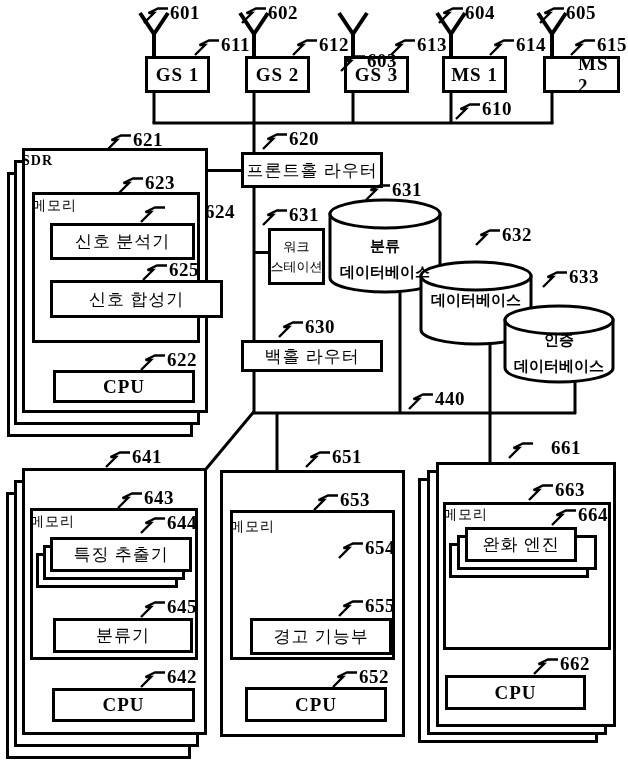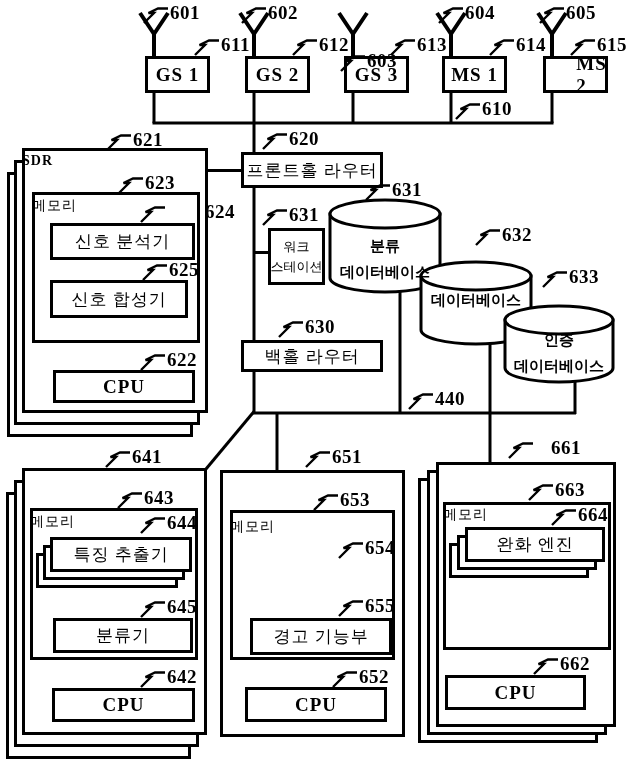--- a/index.html
+++ b/index.html
@@ -99,21 +99,21 @@
     </div>
   <div class="bx titlebold" style="left:245px;top:56px;width:65px;height:37px;">
       <span>GS 2</span>
     </div>
   <div class="bx titlebold" style="left:344px;top:56px;width:65px;height:37px;">
       <span>GS 3</span>
     </div>
   <div class="bx titlebold" style="left:442px;top:56px;width:65px;height:37px;">
       <span>MS 1</span>
     </div>
-  <div class="bx titlebold" style="left:543px;top:56px;width:65px;height:37px;padding-left:32px;">
+  <div class="bx titlebold" style="left:543px;top:56px;width:77px;height:37px;padding-left:32px;">
       <span>MS 2</span>
     </div>
 
   <div class="bx kr" style="left:241px;top:152px;width:142px;height:36px;">
       <span>프론트홀 라우터</span>
     </div>
   <div class="bx kr" style="left:241px;top:340px;width:142px;height:32px;">
       <span>백홀 라우터</span>
     </div>
   <div class="bx" style="left:268px;top:228px;width:57px;height:57px;">
@@ -125,21 +125,21 @@
 
   <div class="sheet" style="left:7px;top:172px;width:186px;height:265px;"></div>
   <div class="sheet" style="left:14px;top:160px;width:186px;height:265px;"></div>
   <div class="bx" style="left:22px;top:148px;width:186px;height:265px;"></div>
   <div class="memlabel titlebold" style="left:22px;top:153px;width:186px;">SDR</div>
   <div class="bx inner" style="left:32px;top:192px;width:168px;height:151px;"></div>
   <div class="memlabel" style="left:32px;top:197px;width:168px;">메모리</div>
   <div class="bx kr inner" style="left:50px;top:223px;width:145px;height:37px;">
       <span>신호 분석기</span>
     </div>
-  <div class="bx kr inner" style="left:50px;top:280px;width:138px;height:38px;">
+  <div class="bx kr inner" style="left:50px;top:280px;width:173px;height:38px;">
       <span>신호 합성기</span>
     </div>
   <div class="bx titlebold inner" style="left:53px;top:370px;width:142px;height:33px;">
       <span>CPU</span>
     </div>
 
   <div class="sheet" style="left:6px;top:492px;width:185px;height:267px;"></div>
   <div class="sheet" style="left:14px;top:480px;width:185px;height:267px;"></div>
   <div class="bx" style="left:22px;top:468px;width:185px;height:267px;"></div>
   <div class="bx inner" style="left:30px;top:508px;width:168px;height:152px;"></div>
@@ -166,21 +166,21 @@
       <span>CPU</span>
     </div>
 
   <div class="sheet" style="left:418px;top:478px;width:180px;height:265px;"></div>
   <div class="sheet" style="left:427px;top:470px;width:180px;height:265px;"></div>
   <div class="bx" style="left:436px;top:462px;width:180px;height:265px;"></div>
   <div class="bx inner" style="left:443px;top:502px;width:168px;height:148px;"></div>
   <div class="memlabel" style="left:443px;top:506px;width:168px;">메모리</div>
   <div class="sheet inner" style="left:449px;top:543px;width:140px;height:35px;"></div>
   <div class="sheet inner" style="left:457px;top:535px;width:140px;height:35px;"></div>
-  <div class="bx kr inner" style="left:465px;top:527px;width:140px;height:35px;">
+  <div class="bx kr inner" style="left:465px;top:527px;width:112px;height:35px;">
       <span>완화 엔진</span>
     </div>
   <div class="bx titlebold inner" style="left:445px;top:675px;width:141px;height:35px;">
       <span>CPU</span>
     </div>
 
   <span class="ref" style="left:143px;top:4px;">
       <svg class="sq" width="26" height="18" viewBox="0 0 26 18">
         <path d="M1 16 L11 6 L5.5 6 L15 1.5 L25 1.5" fill="none" stroke="#000" stroke-width="2.4"></path>
       </svg>

